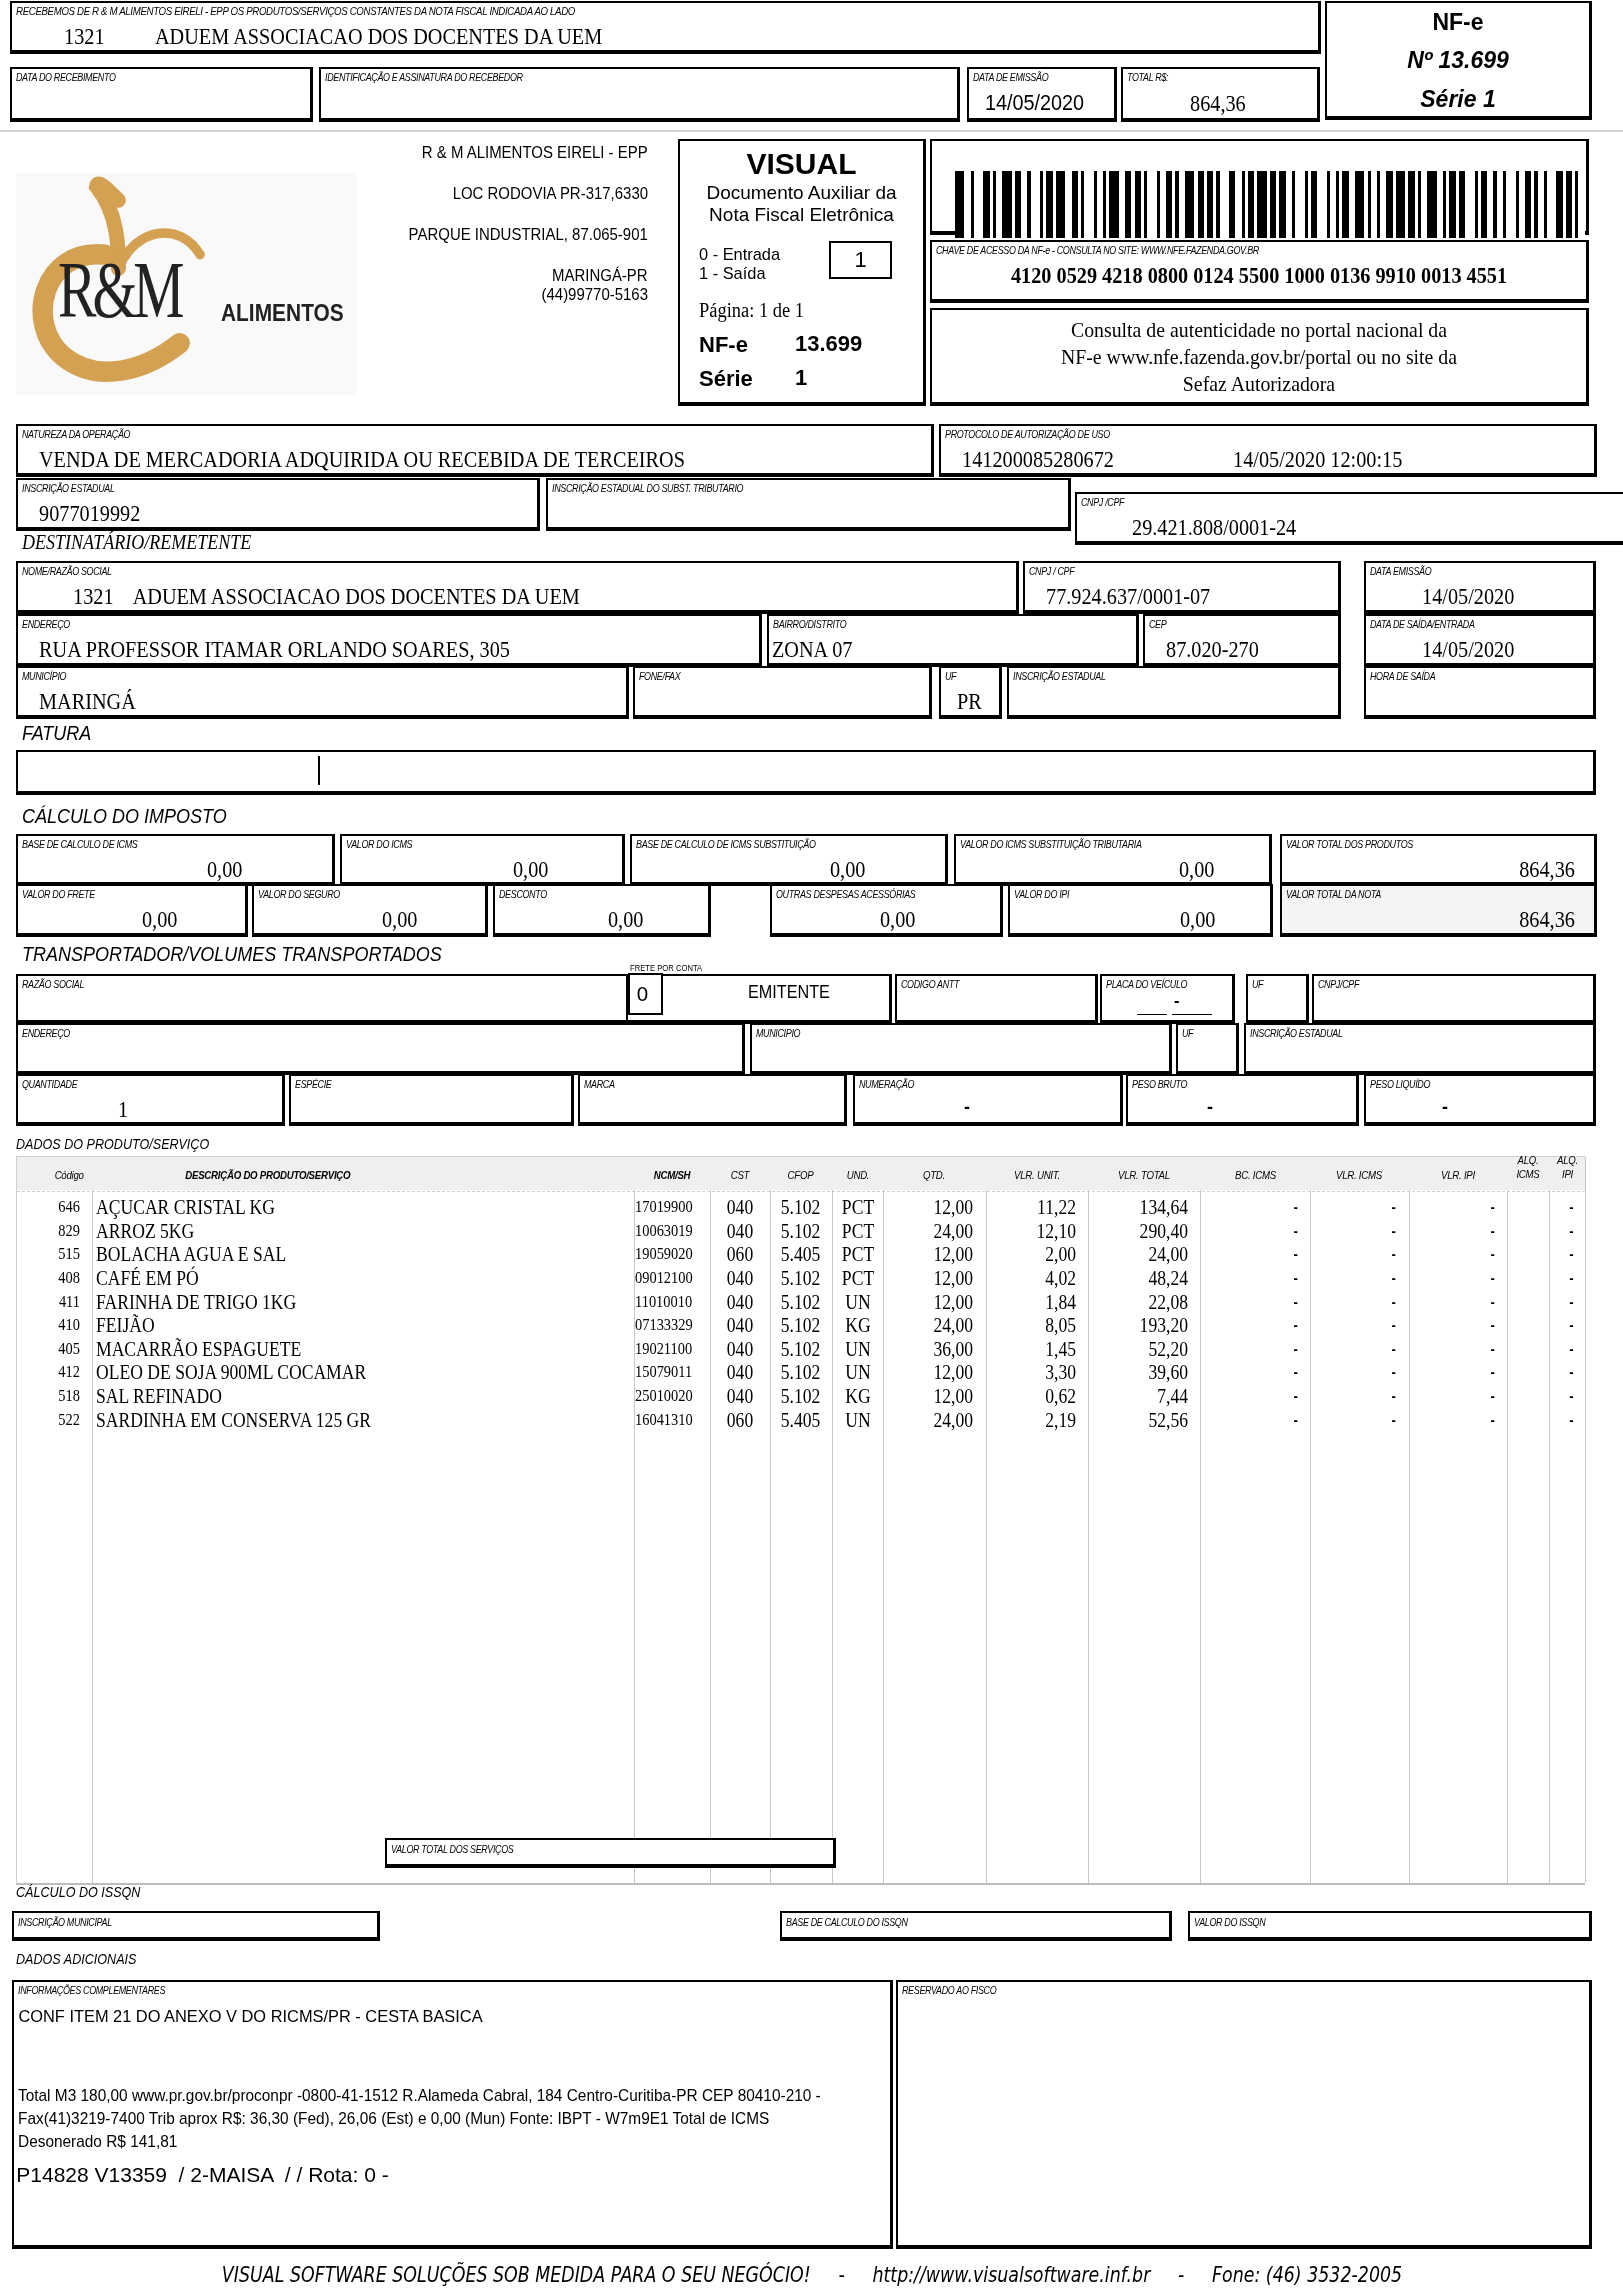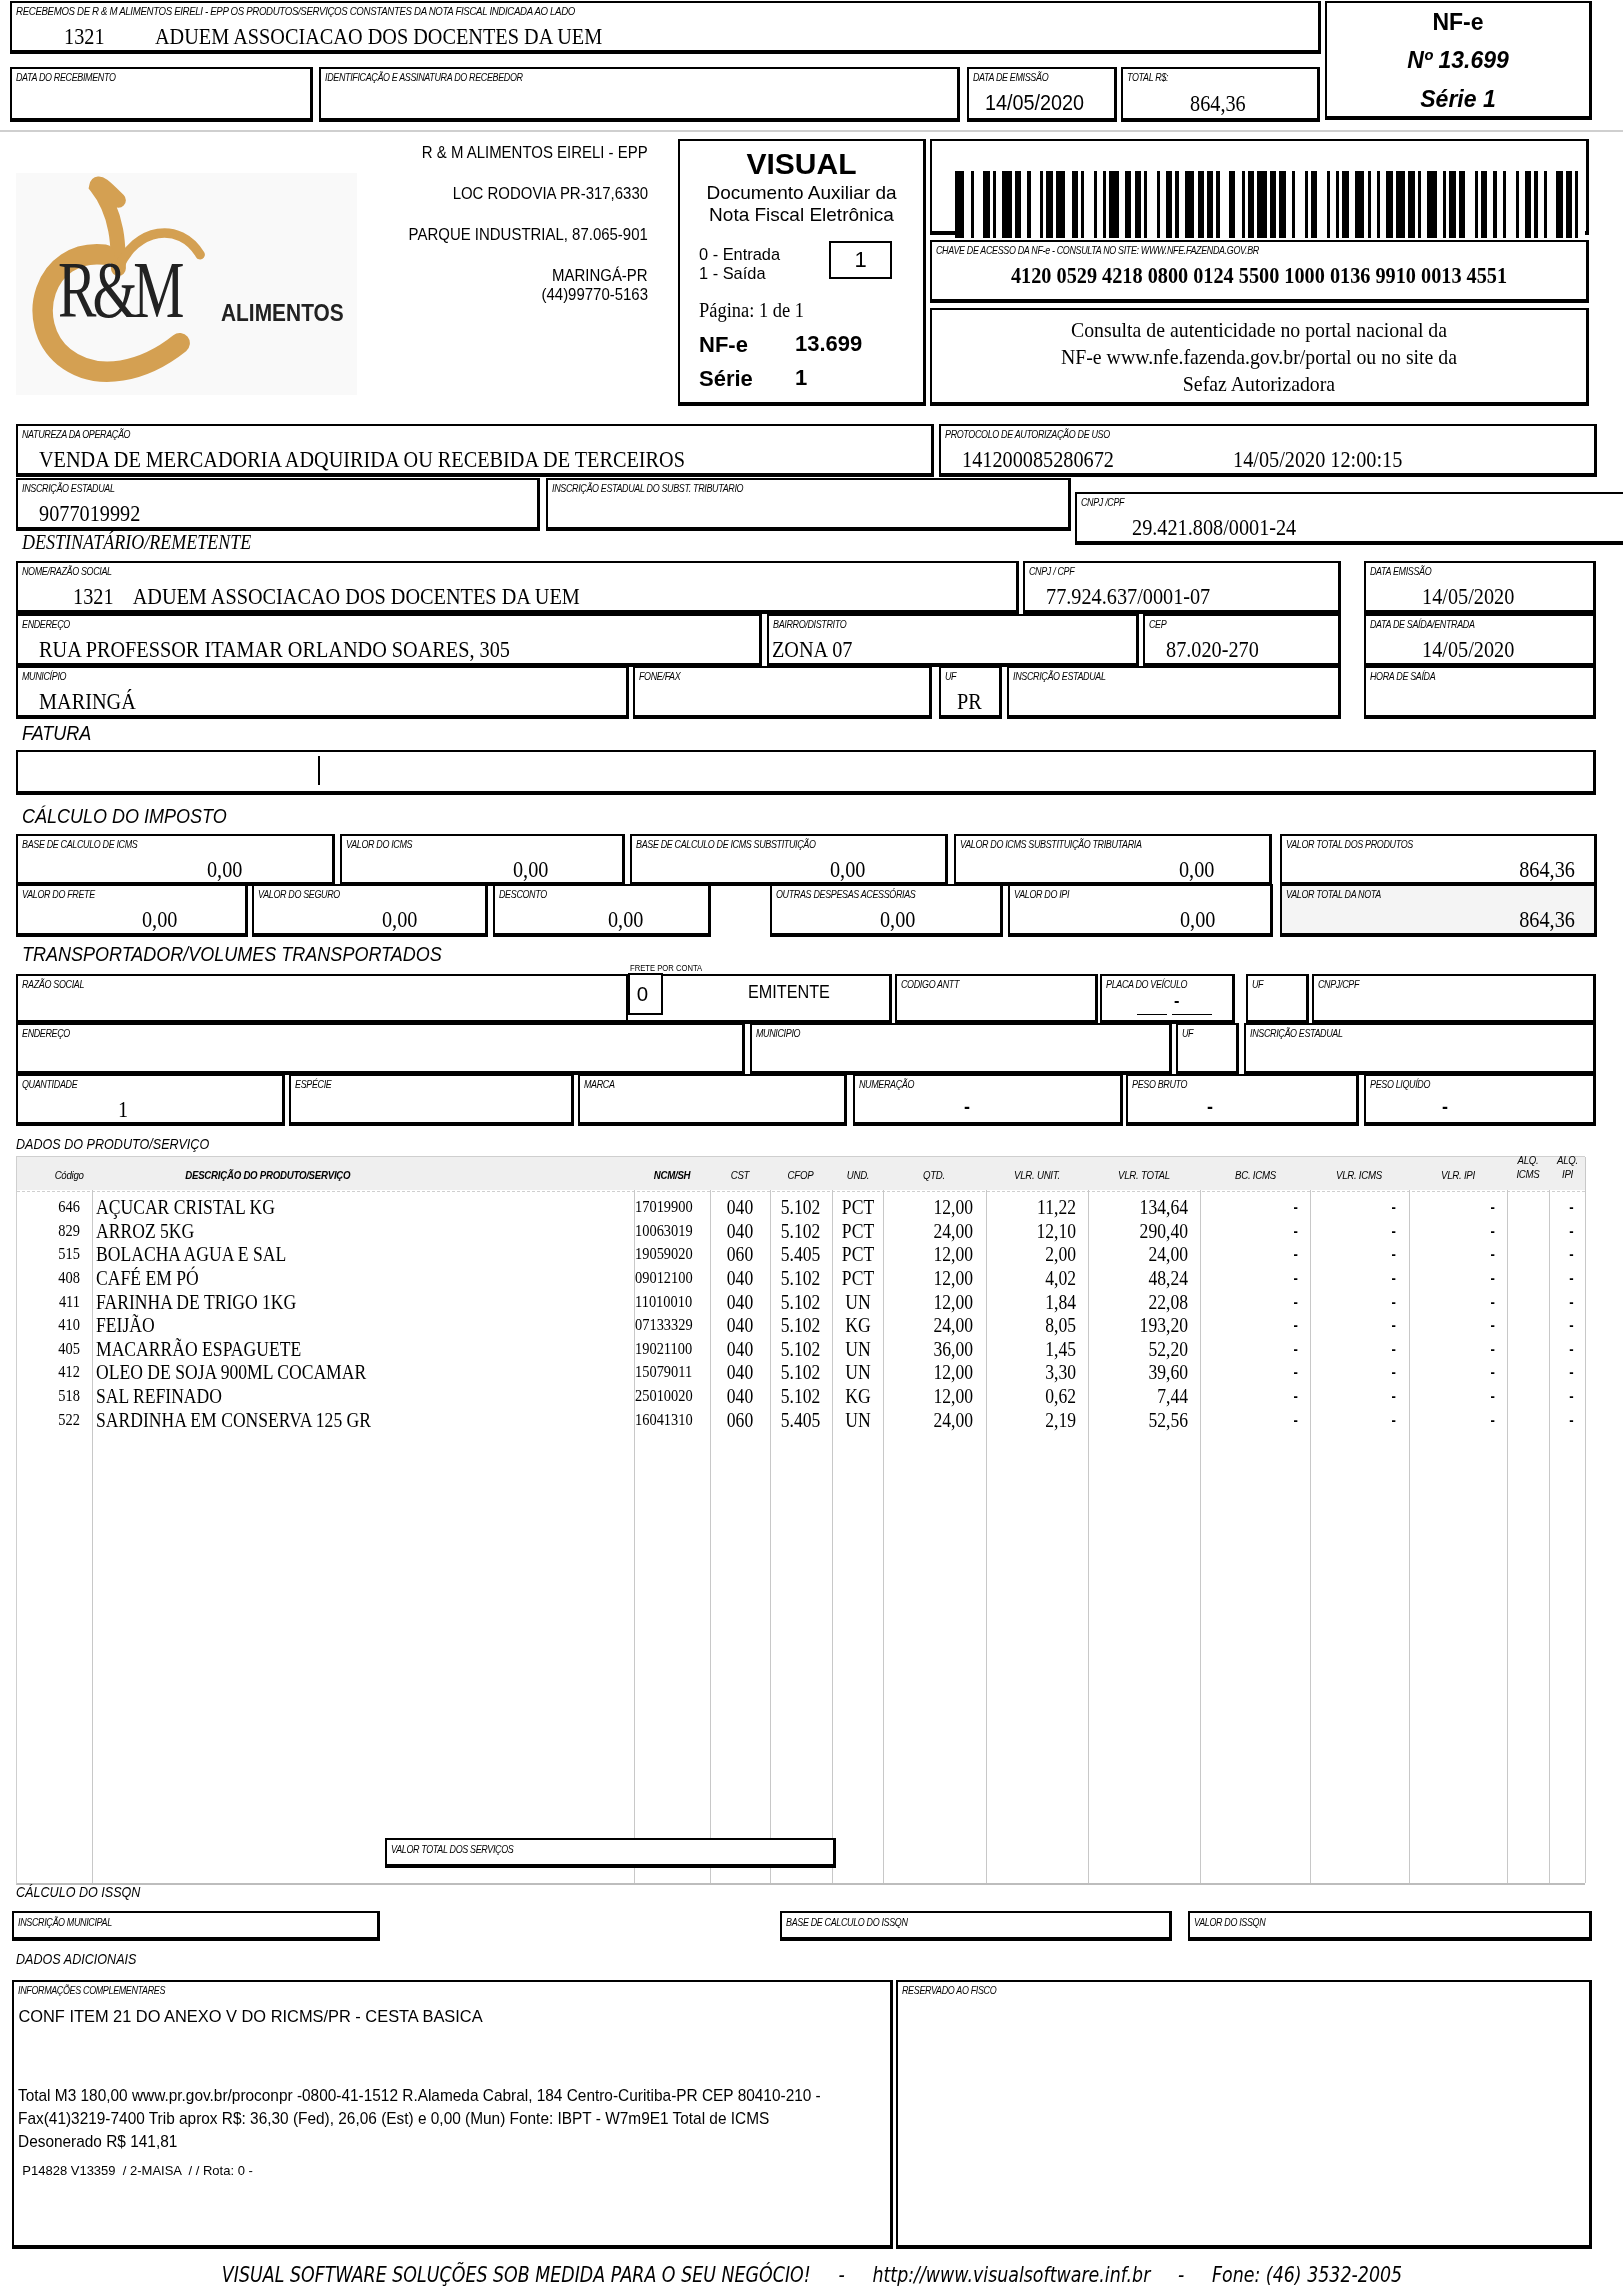--- a/index.html
+++ b/index.html
@@ -619,20 +619,20 @@
     <div class="box" style="left: 1188px; top: 1911px; width: 404px; height: 30px;">
       <div class="lbl" style="top:4.1px;">VALOR DO ISSQN</div>
     </div>
   </div>
 
 <div class="abs sans" style="left:16.4px;top:1951px;font-size:14.3px;font-style:italic;transform:scaleX(0.88);transform-origin:left;">DADOS ADICIONAIS</div>
 <div class="box" style="left:12.3px;top:1980px;width:881px;height:269px;">
   <div class="lbl">INFORMAÇÕES COMPLEMENTARES</div>
   <div class="abs sans" style="left:4.1px;top:24.6px;font-size:16.4px;white-space:nowrap;">CONF ITEM 21 DO ANEXO V DO RICMS/PR - CESTA BASICA</div>
   <div class="abs sans" style="left:4.1px;top:102px;width:880px;font-size:16.4px;line-height:23px;transform:scaleX(0.94);transform-origin:left top;">Total M3 180,00  www.pr.gov.br/proconpr -0800-41-1512 R.Alameda Cabral, 184 Centro-Curitiba-PR CEP 80410-210 - Fax(41)3219-7400 Trib aprox R$: 36,30 (Fed), 26,06 (Est) e 0,00 (Mun) Fonte: IBPT - W7m9E1 Total de ICMS Desonerado R$ 141,81</div>
-  <div class="abs sans" style="left:8px;top:181px;font-size:13px;white-space:pre;">P14828 V13359  / 2-MAISA  / / Rota: 0 -</div>
+  <div class="abs sans" style="left:2px;top:181px;font-size:21px;white-space:pre;">P14828 V13359  / 2-MAISA  / / Rota: 0 -</div>
 </div>
 <div class="box" style="left:896px;top:1980px;width:696px;height:269px;">
   <div class="lbl">RESERVADO AO FISCO</div>
 </div>
 
 <div class="abs" style="left:0;width:1624px;text-align:center;top:2263px;font-family:'DejaVu Sans',sans-serif;font-style:italic;font-size:20.5px;white-space:pre;transform:scaleX(0.85);">VISUAL SOFTWARE SOLUÇÕES SOB MEDIDA PARA O SEU NEGÓCIO!     -     http://www.visualsoftware.inf.br     -     Fone: (46) 3532-2005</div>
 
 
 </body></html>

